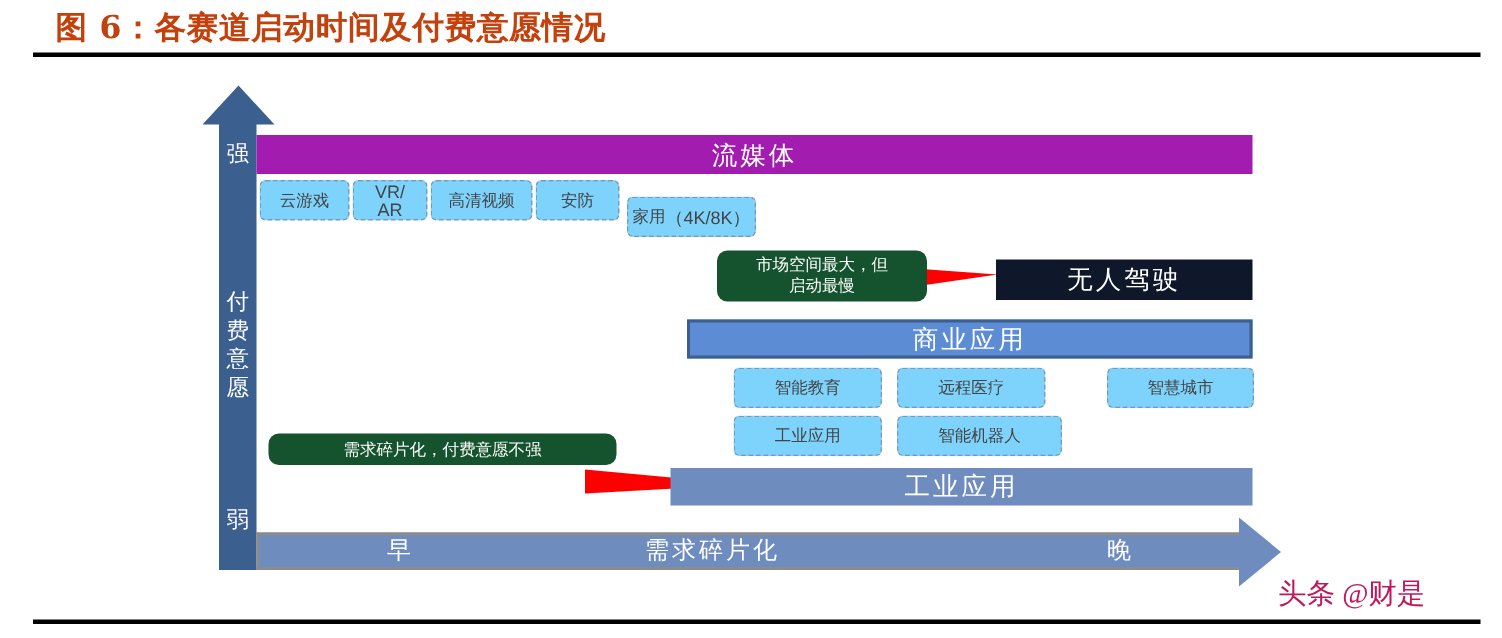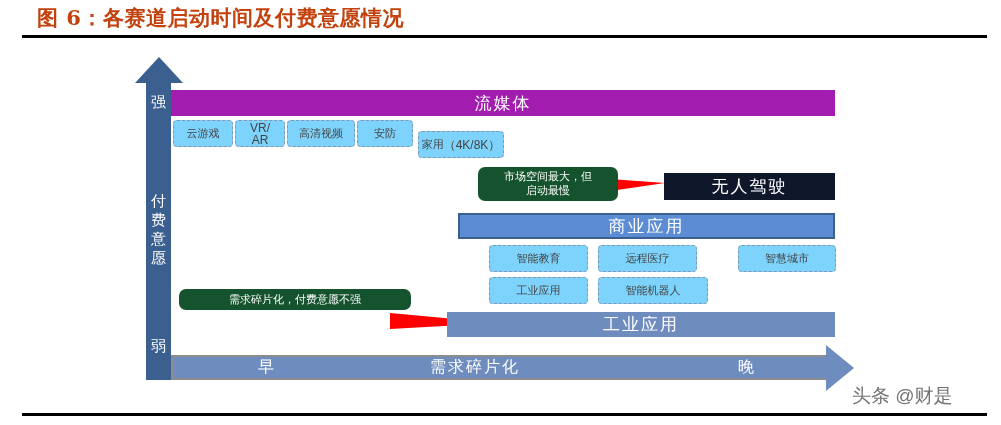--- a/index.html
+++ b/index.html
@@ -25,21 +25,21 @@
   .hbar { left:171px; top:355px; width:655px; height:25px; background:#6f8cbf; border:2px solid #8c8c8c; box-sizing:border-box; border-right:none; }
   .harrow-head { left:826px; top:345px; width:0; height:0; border-top:23px solid transparent; border-bottom:23px solid transparent; border-left:28px solid #6f8cbf; }
   .hlabel { color:#ffffff; font-size:16px; letter-spacing:2px; }
 
   
   .tag { border:1px dashed #8096b4; border-radius:4px; color:#444; font-size:11px; display:flex; align-items:center; justify-content:center; text-align:center; line-height:12px; box-sizing:border-box; background:#7dd3fc; }
   .tag.sans { font-family:"Liberation Sans", sans-serif; font-size:12px;justify-content:center; }
 
   
   .callout { background:#14532d; color:#ffffff; border-radius:7px; font-size:11px; display:flex; align-items:center; justify-content:center; line-height:14px; }
-  .watermark { left:852px; top:383px; font-size:19px; color:#737373; font-family:Liberation Sans, sans-serif; }
+  .watermark { left:852px; top:383px; font-size:19px; color:#be185d; font-family:Liberation Serif, serif; }
 </style>
 </head>
 <body>
 
 <div class="abs title">图 6：各赛道启动时间及付费意愿情况</div>
 <div class="abs rule-top"></div>
 
 <div class="abs varrow-head"></div>
 <div class="abs vbar"></div>
 <div class="abs vlabel" style="left:146px;top:93px;">强</div>

